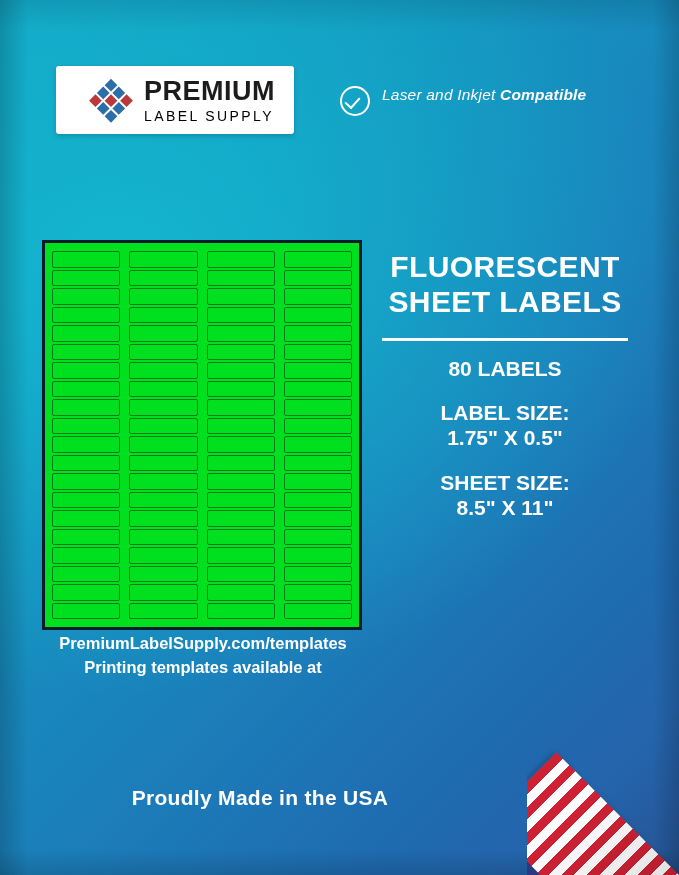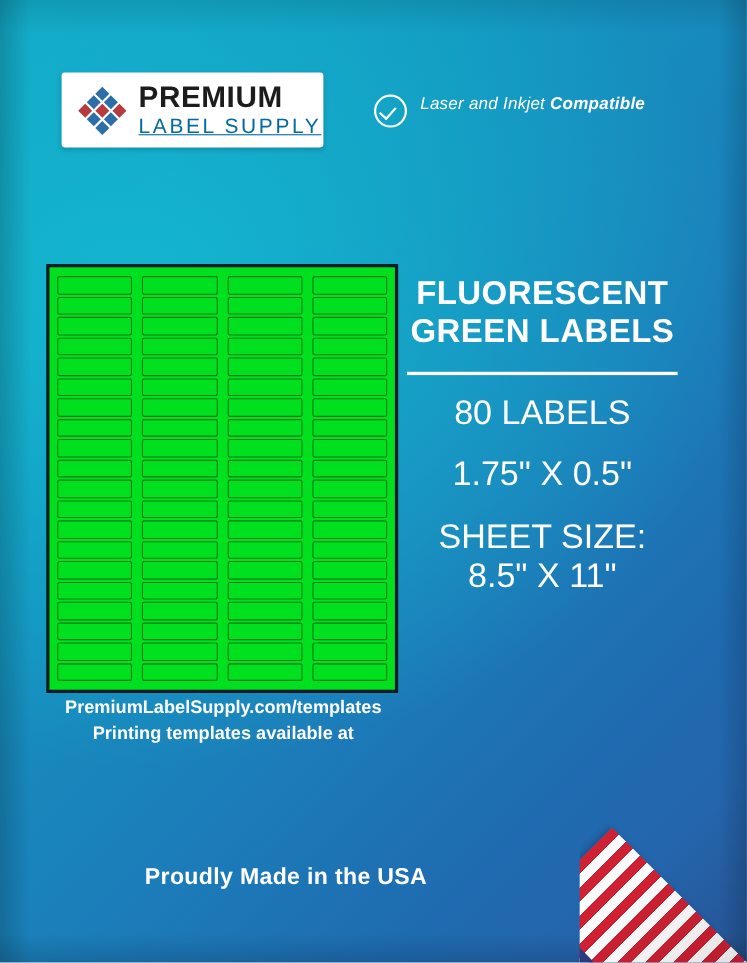--- a/index.html
+++ b/index.html
@@ -41,21 +41,21 @@
     position: absolute;
     left: 56px;
     top: 66px;
     width: 238px;
     height: 68px;
     background: #ffffff;
     border-radius: 3px;
     box-shadow: 0 2px 5px rgba(0,0,0,0.18);
     display: flex;
     align-items: center;
-    padding-left: 14px;
+    padding-left: 32px;
     box-sizing: border-box;
   }
   .logo-mark {
     width: 46px;
     height: 46px;
     flex: 0 0 46px;
     position: relative;
     margin-right: 10px;
   }
   .logo-text {
@@ -64,25 +64,24 @@
     justify-content: center;
     line-height: 1;
   }
   .logo-title {
     font-size: 27px;
     font-weight: bold;
     letter-spacing: 0.5px;
     color: #1c1c1c;
   }
   .logo-sub {
-    font-size: 19px;
+    font-size: 14px;
     letter-spacing: 2.4px;
-    color: #0369a1;
+    color: #000000;
     margin-top: 4px;
-    text-decoration: underline;
   }
 
   .compat {
     position: absolute;
     left: 340px;
     top: 86px;
     display: flex;
     align-items: flex-start;
     gap: 12px;
   }
@@ -150,41 +149,41 @@
     text-align: center;
     color: #ffffff;
     font-size: 16.5px;
     font-weight: bold;
     line-height: 1.45;
   }
 
   
   .info {
     position: absolute;
-    left: 352px;
+    left: 364px;
     top: 250px;
     width: 282px;
     text-align: center;
     color: #ffffff;
   }
   .info-title {
     font-size: 30px;
     font-weight: bold;
     line-height: 1.16;
     letter-spacing: 0.4px;
   }
   .divider {
     width: 246px;
     height: 3px;
     background: #ffffff;
     margin: 18px auto 16px auto;
   }
   .info-block {
-    font-size: 31px;
-    font-weight: normal;
+    font-size: 21px;
+    font-weight: bold;
     line-height: 1.18;
     margin-bottom: 20px;
   }
   .info-block.last { margin-bottom: 12px; }
 
   
   .made-in-usa {
     position: absolute;
     left: 0;
     top: 758px;
@@ -375,30 +374,31 @@
   </div>
 
   <div class="templates-note">
     <div>PremiumLabelSupply.com/templates</div>
     <div>Printing templates available at</div>
   </div>
 
   <div class="info">
     <div class="info-title">
       <div>FLUORESCENT</div>
-      <div>GREEN LABELS</div>
+      <div>SHEET LABELS</div>
     </div>
 
     <div class="divider"></div>
 
     <div class="info-block">
       <div>80 LABELS</div>
     </div>
 
     <div class="info-block">
+      <div>LABEL SIZE:</div>
       <div>1.75" X 0.5"</div>
     </div>
 
     <div class="info-block last">
       <div>SHEET SIZE:</div>
       <div>8.5" X 11"</div>
     </div>
   </div>
 
   <div class="made-in-usa">

